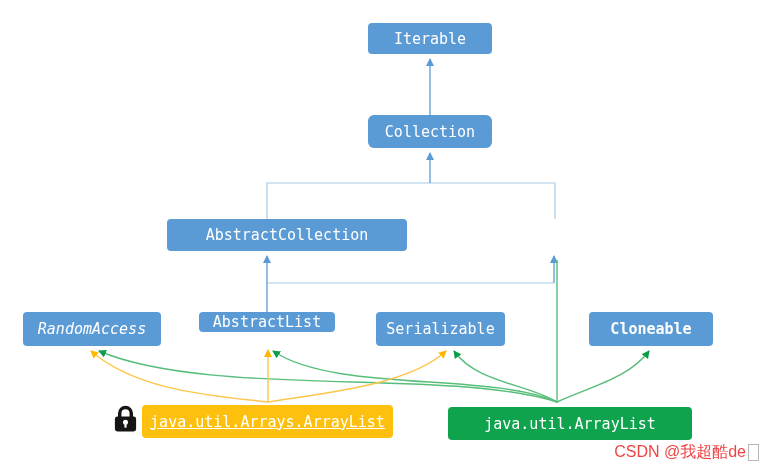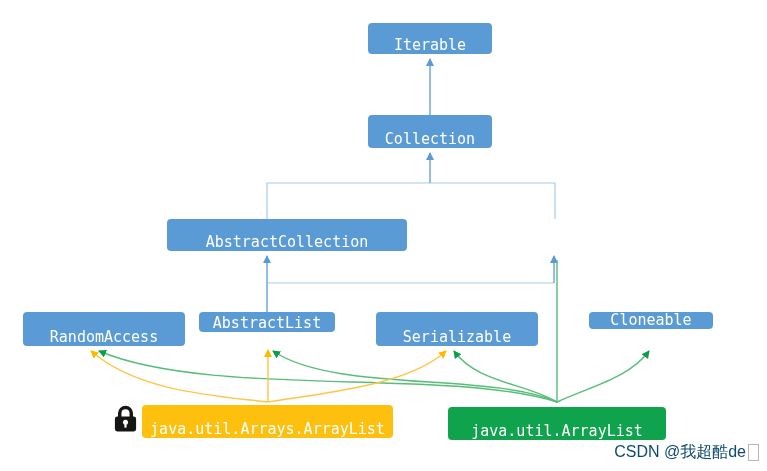--- a/index.html
+++ b/index.html
@@ -3,31 +3,31 @@
 <meta charset="utf-8">
 <style>
   html,body{margin:0;padding:0;background:#fff;}
   .canvas{
     position:relative;width:767px;height:471px;background:#ffffff;
     font-family:"DejaVu Sans Mono","Liberation Mono",monospace;
     overflow:hidden;
   }
   svg.edges{position:absolute;left:0;top:0;width:767px;height:471px;z-index:1;}
   .node{
-    position:absolute;z-index:2;display:flex;align-items:flex-end;justify-content:center;
+    position:absolute;z-index:2;display:flex;align-items:center;justify-content:center;
     border-radius:4px;color:#ffffff;font-size:15px;white-space:nowrap;
   }
   .node.blue{background:var(--node-blue);}
-  .node.yellow{background:var(--node-yellow);}
+  .node.yellow{background:var(--node-yellow);text-decoration:underline;}
   .node.green{background:var(--node-green);}
   .lock{position:absolute;left:112px;top:404px;z-index:3;width:27px;height:29px;}
   .watermark{
     position:absolute;right:8px;top:442px;z-index:3;
     font-family:"Liberation Sans","DejaVu Sans",sans-serif;
-    font-size:16px;color:#0c4a6e;display:flex;align-items:center;gap:1px;
+    font-size:16px;color:#ef4444;display:flex;align-items:center;gap:1px;
   }
   .tofu{display:inline-block;width:9px;height:15px;border:1.5px solid #b7b7b7;margin-left:1px;}
 </style>
 </head>
 <body>
 
 <div class="canvas">
 
   <svg class="edges" viewBox="0 0 767 471">
     <defs>
@@ -58,50 +58,50 @@
 
     <path d="M268,402 C218,396 138,392 91,351" fill="none" style="stroke:var(--edge-yellow)" stroke-width="1.4" marker-end="url(#arrow-yellow)"></path>
     <path d="M268,402 L268,350" fill="none" style="stroke:var(--edge-yellow)" stroke-width="1.4" marker-end="url(#arrow-yellow)"></path>
     <path d="M268,402 C322,393 408,386 446,351" fill="none" style="stroke:var(--edge-yellow)" stroke-width="1.4" marker-end="url(#arrow-yellow)"></path>
   </svg>
 
   <div class="node blue" style="left:368px;top:23px;width:124px;height:31px;">
     <span>Iterable</span>
   </div>
 
-  <div class="node blue" style="left:368px;top:115px;width:124px;height:33px;">
+  <div class="node blue" style="left:368px;top:115px;width:124px;height:33px;border-radius:6px;">
     <span>Collection</span>
   </div>
 
   <div class="node blue" style="left:167px;top:219px;width:240px;height:32px;">
     <span>AbstractCollection</span>
   </div>
 
 
-  <div class="node blue" style="left:23px;top:312px;width:162px;height:34px;">
+  <div class="node blue" style="left:23px;top:312px;width:138px;height:34px;font-style:italic;">
     <span>RandomAccess</span>
   </div>
 
   <div class="node blue" style="left:199px;top:312px;width:136px;height:20px;">
     <span>AbstractList</span>
   </div>
 
-  <div class="node blue" style="left:376px;top:312px;width:162px;height:34px;">
+  <div class="node blue" style="left:376px;top:312px;width:129px;height:34px;">
     <span>Serializable</span>
   </div>
 
-  <div class="node blue" style="left:589px;top:312px;width:124px;height:17px;">
+  <div class="node blue" style="left:589px;top:312px;width:124px;height:34px;font-weight:bold;">
     <span>Cloneable</span>
   </div>
 
   <div class="node yellow" style="left:142px;top:405px;width:251px;height:33px;">
     <span>java.util.Arrays.ArrayList</span>
   </div>
 
-  <div class="node green" style="left:448px;top:407px;width:218px;height:33px;">
+  <div class="node green" style="left:448px;top:407px;width:244px;height:33px;">
     <span>java.util.ArrayList</span>
   </div>
 
   <svg class="lock" viewBox="0 0 28 30">
     <path d="M8,14 V9.5 a6,6 0 0 1 12,0 V14" fill="none" stroke="#151515" stroke-width="3.6"></path>
     <rect x="3" y="13" width="22" height="15.5" rx="2.5" fill="#151515"></rect>
     <circle cx="14" cy="19" r="2.6" fill="#ffffff"></circle>
     <rect x="12.9" y="20" width="2.2" height="4.5" fill="#ffffff"></rect>
   </svg>
 

